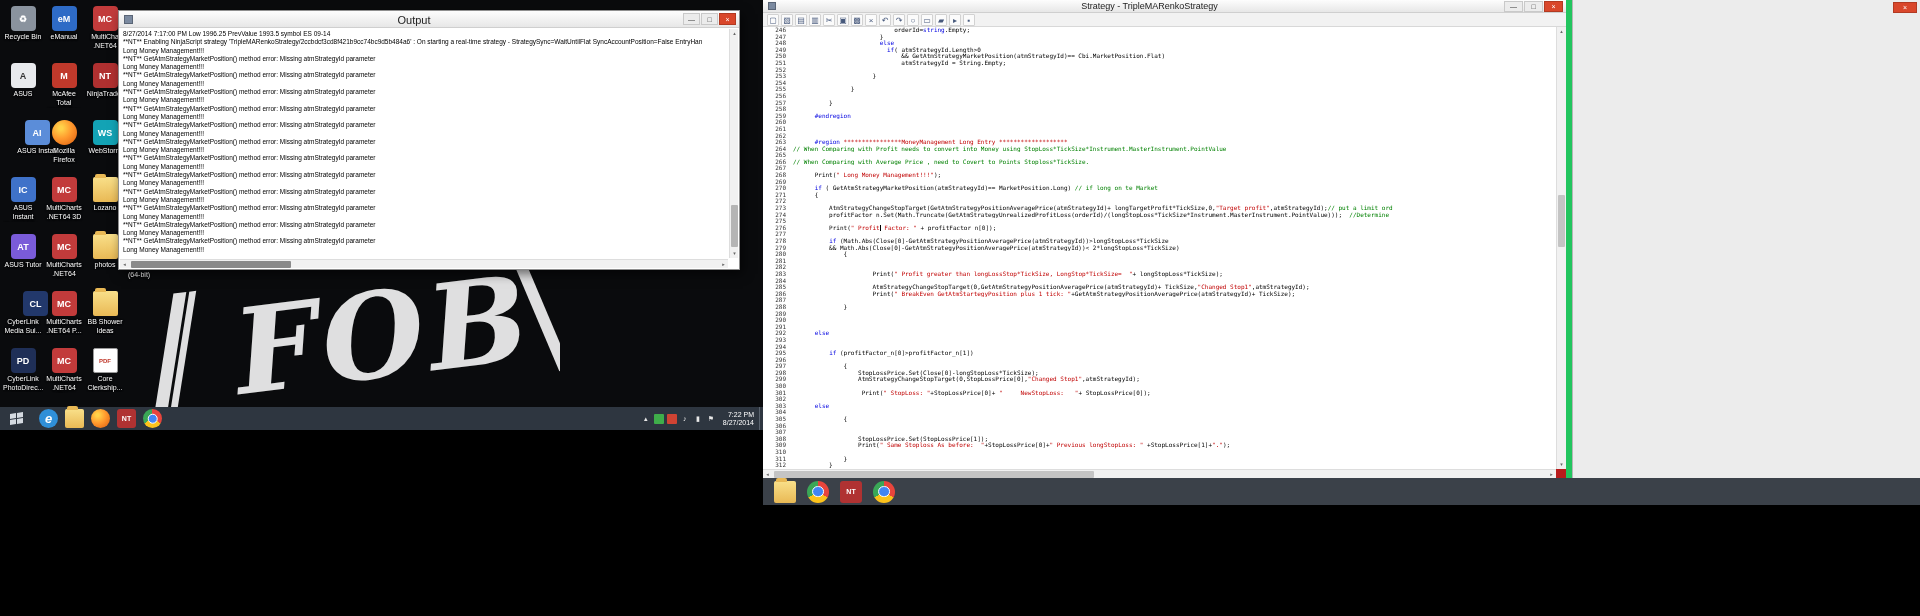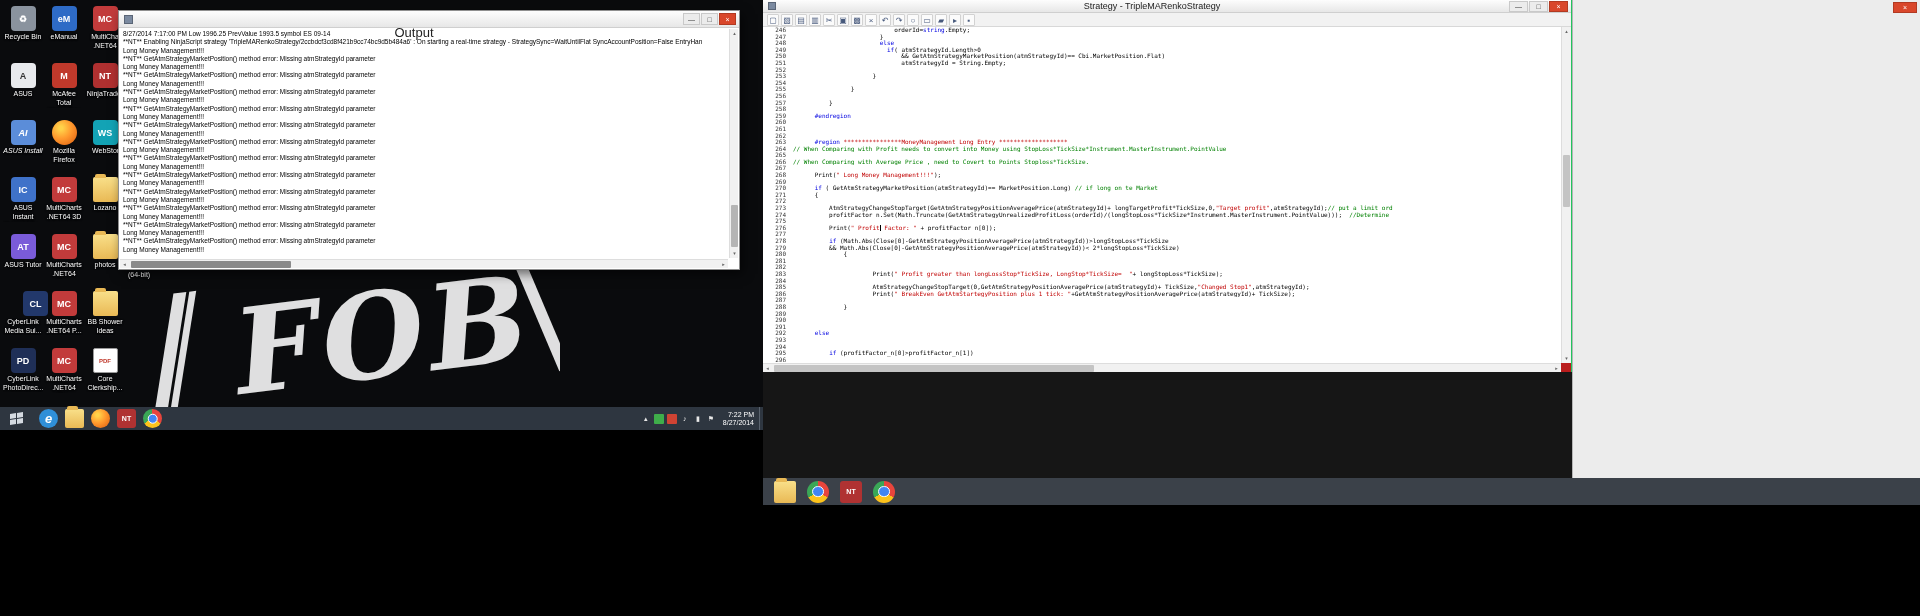--- a/index.html
+++ b/index.html
@@ -34,21 +34,21 @@
     overflow:hidden;white-space:nowrap}
   .ticon{position:absolute;left:5px;background:#7b8aa0;border:1px solid #5a6576}
   .wbtns{position:absolute;right:3px;display:flex;gap:1px}
   .wbtn{text-align:center;color:#333;background:#ececec;border:1px solid #c9c9c9;cursor:default}
   .wbtn.close{background:#d9472b;color:#fff;border-color:#b23a22}
 
   
   #output-window{position:absolute;left:118px;top:10px;width:622px;height:260px;background:#fff;
     border:1px solid #8f8f8f;box-shadow:3px 4px 10px rgba(0,0,0,.55)}
   #output-window .titlebar{height:17px}
-  #output-window .ttext{top:14px;font-size:13px}
+  #output-window .ttext{top:3px;font-size:11px}
   #output-window .ticon{top:4px;width:9px;height:9px}
   #output-window .wbtns{top:2px}
   #output-window .wbtn{width:17px;height:12px;font-size:7px;line-height:11px}
   #output-lines{position:absolute;left:2px;top:19px;right:11px;bottom:11px;overflow:hidden;
     padding-left:2px;font-size:6.5px;color:#000}
   .oline{height:8.3px;line-height:8.3px;white-space:nowrap;overflow:hidden}
 
   
   .hscroll{position:absolute;height:9px;background:#f1f1f1;border-top:1px solid #ddd}
   .vscroll{position:absolute;width:9px;background:#f1f1f1;border-left:1px solid #ddd}
@@ -78,22 +78,22 @@
     transform:translate(-50%,-50%);background:#4285f4;border:1px solid #fff;border-radius:50%}
   .kind-nt{background:#b03232;border-radius:3px;font-size:7px}
   .tbspacer{flex:1}
   .tray{display:flex;align-items:center}
   .tray-ic{width:10px;height:10px;margin-left:3px;font-size:7px;line-height:10px;
     text-align:center;color:#e8e8e8;border-radius:1px}
   .clock{margin:0 5px 0 7px;font-size:7px;line-height:8px;color:#fff;text-align:right}
   .showdesk{width:4px;height:100%;border-left:1px solid #5a636e}
 
   
-  #editor-window{position:absolute;left:0;top:0;width:809px;height:372px;background:#b91c1c;
-    border-right:1px solid #22c55e}
+  #editor-window{position:absolute;left:0;top:0;width:809px;height:478px;background:#b91c1c;
+    border-right:6px solid #22c55e}
   #editor-window .titlebar{height:13px}
   #editor-window .ttext{top:1px;font-size:9px}
   #editor-window .ticon{top:2px;width:8px;height:8px}
   #editor-window .wbtns{top:1px}
   #editor-window .wbtn{width:19px;height:11px;font-size:7px;line-height:10px}
   #ed-toolbar{position:absolute;left:0;top:13px;right:0;height:14px;background:#f2f2f2;
     border-bottom:1px solid #d8d8d8;display:flex;align-items:center;padding-left:4px;gap:2px}
   .tbi{width:12px;height:12px;font-size:8px;line-height:11px;text-align:center;color:#47597c;
     background:#fbfbfb;border:1px solid #d2d2d2;border-radius:1px}
   #code-area{position:absolute;left:0;top:27px;right:10px;bottom:9px;overflow:hidden;
@@ -130,21 +130,21 @@
 
   <div id="desktop-icons">
       <div class="dicon" style="left: 3px; top: 6px;">
         <div class="dbox kind-tile" style="background: rgb(138, 147, 158);">♻</div>
         <div class="dlabel">Recycle Bin</div>
       </div>
       <div class="dicon" style="left: 3px; top: 63px;">
         <div class="dbox kind-tile" style="background: rgb(232, 234, 237); color: rgb(51, 51, 51);">A</div>
         <div class="dlabel">ASUS</div>
       </div>
-      <div class="dicon" style="left: 3px; top: 120px; font-style: italic;">
+      <div class="dicon" style="left: 17px; top: 120px;">
         <div class="dbox kind-tile" style="background: rgb(91, 141, 217);">AI</div>
         <div class="dlabel">ASUS Install</div>
       </div>
       <div class="dicon" style="left: 3px; top: 177px;">
         <div class="dbox kind-tile" style="background: rgb(63, 114, 201);">IC</div>
         <div class="dlabel">ASUS Instant Connect In...</div>
       </div>
       <div class="dicon" style="left: 3px; top: 234px;">
         <div class="dbox kind-tile" style="background: rgb(122, 91, 217);">AT</div>
         <div class="dlabel">ASUS Tutor</div>
@@ -186,21 +186,21 @@
         <div class="dlabel">MultiCharts .NET64 Qu...</div>
       </div>
       <div class="dicon" style="left: 85px; top: 6px;">
         <div class="dbox kind-tile" style="background: rgb(194, 59, 59);">MC</div>
         <div class="dlabel">MultiCha .NET64</div>
       </div>
       <div class="dicon" style="left: 85px; top: 63px;">
         <div class="dbox kind-tile" style="background: rgb(176, 48, 48);">NT</div>
         <div class="dlabel">NinjaTrader</div>
       </div>
-      <div class="dicon" style="left: 85px; top: 120px; text-align: right;">
+      <div class="dicon" style="left: 85px; top: 120px;">
         <div class="dbox kind-tile" style="background: rgb(19, 163, 181);">WS</div>
         <div class="dlabel">WebStorm</div>
       </div>
       <div class="dicon" style="left: 85px; top: 177px;">
         <div class="dbox kind-folder"></div>
         <div class="dlabel">Lozano</div>
       </div>
       <div class="dicon" style="left: 85px; top: 234px;">
         <div class="dbox kind-folder"></div>
         <div class="dlabel">photos</div>

